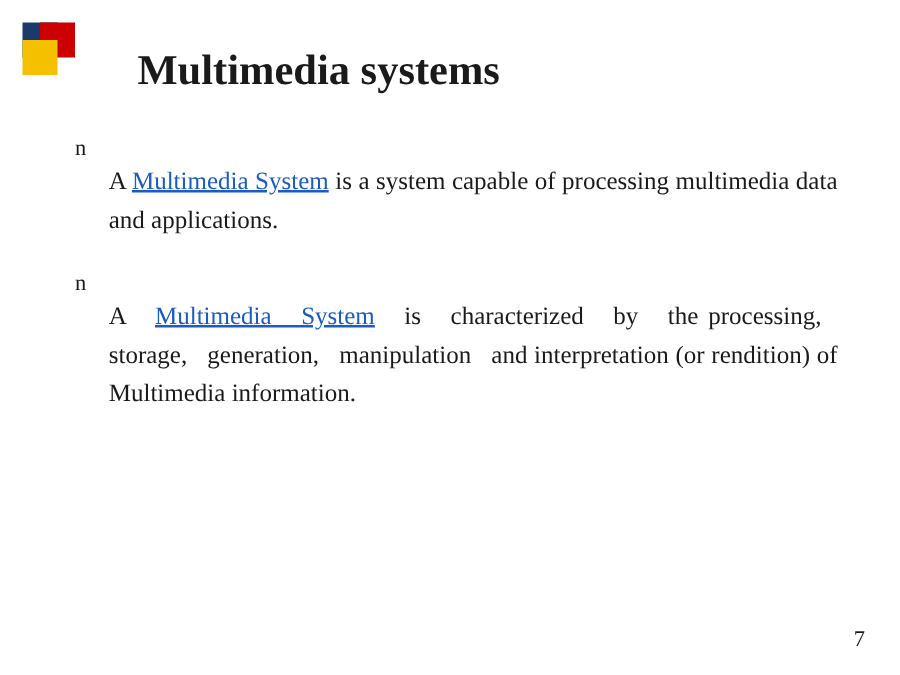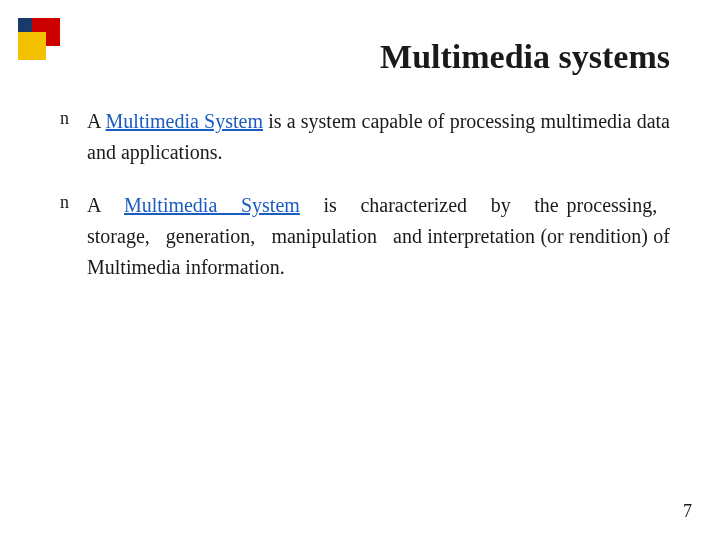--- a/index.html
+++ b/index.html
@@ -63,21 +63,20 @@
 
     
     .slide-title {
       margin-left: 60px;
       margin-top: 8px;
       margin-bottom: 30px;
       font-size: 34px;
       font-weight: bold;
       color: #1a1a1a;
       font-family: 'Times New Roman', Times, serif;
-      text-align: right;
     }
 
     
     .content {
       margin-top: 10px;
       padding-left: 10px;
     }
 
     .bullet-item {
       display: flex;
@@ -92,20 +91,21 @@
       margin-top: 2px;
       flex-shrink: 0;
     }
 
     .bullet-text {
       font-size: 20px;
       color: #1a1a1a;
       line-height: 1.55;
       text-align: justify;
       font-family: 'Times New Roman', Times, serif;
+      margin-top: 24px;
     }
 
     .highlight-link {
       color: #1a5cbf;
       text-decoration: underline;
     }
 
     
     .page-number {
       position: absolute;

